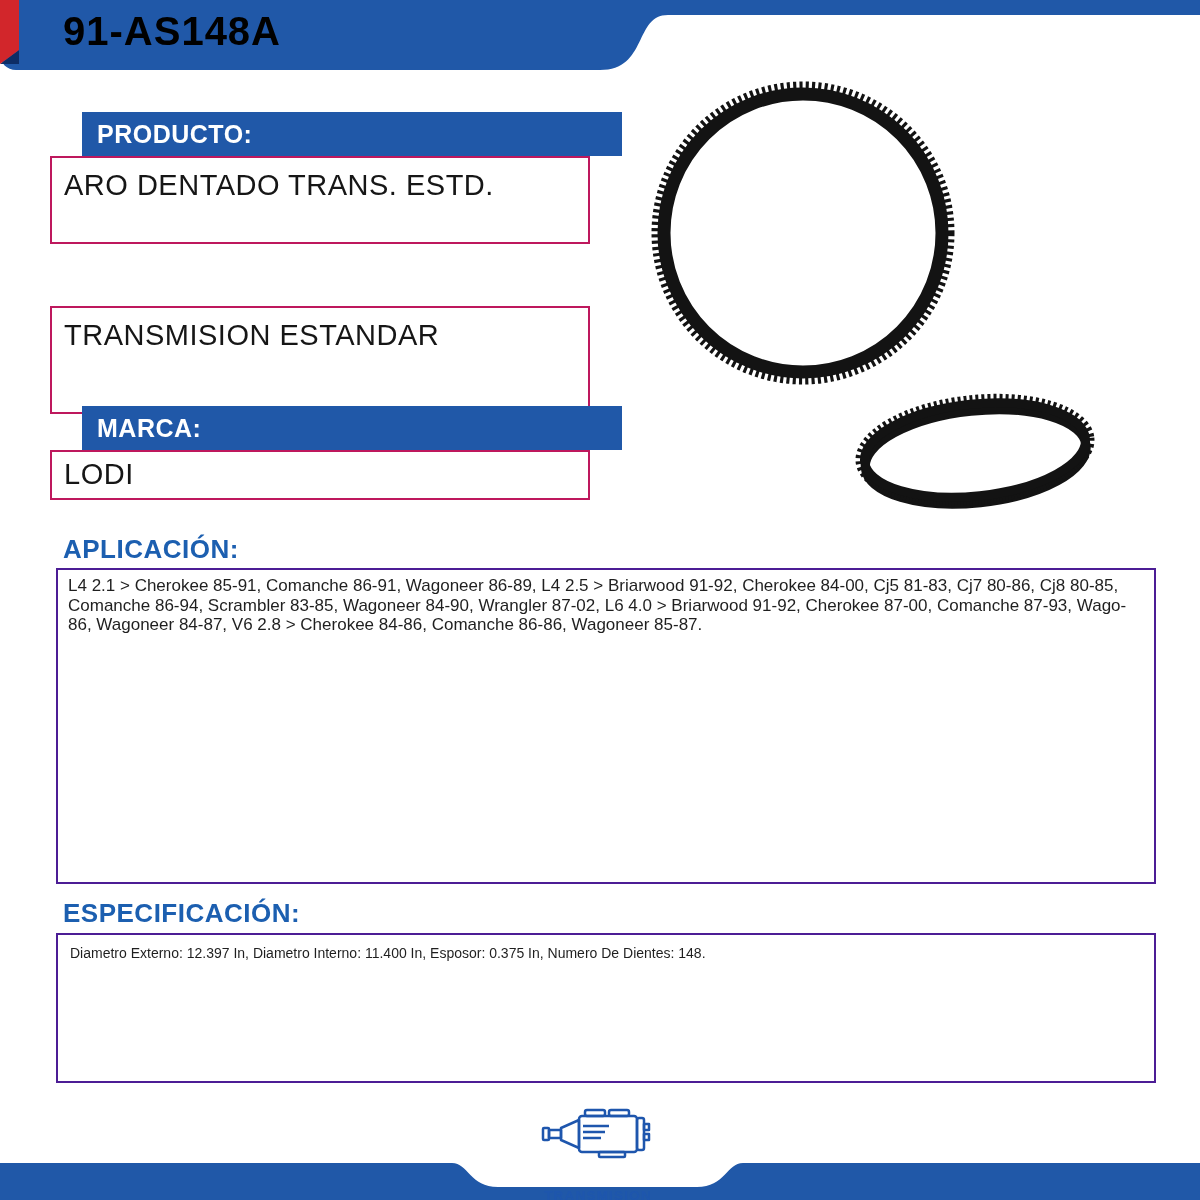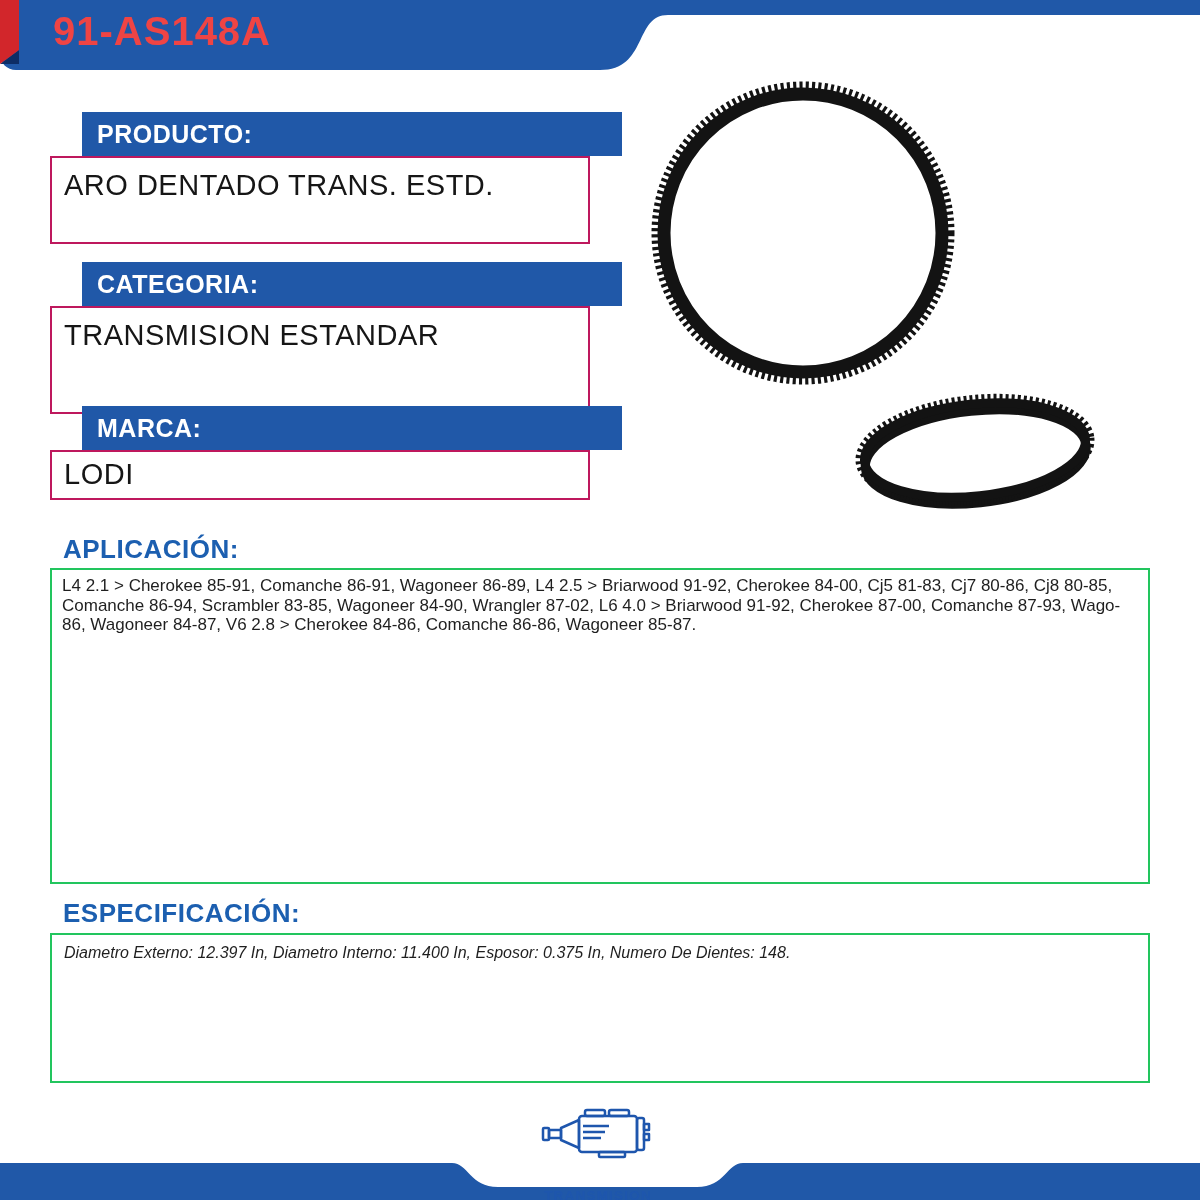--- a/index.html
+++ b/index.html
@@ -1,36 +1,36 @@
 <!DOCTYPE html>
 <html><head>
 <meta charset="utf-8">
 <style>
   html,body{margin:0;padding:0;background:#ffffff;}
   #page{position:relative;width:1200px;height:1200px;background:#ffffff;overflow:hidden;
         font-family:"Liberation Sans",sans-serif;}
   .abs{position:absolute;}
 
   
-  #part-number{left:53px;top:9px;font-size:40px;font-weight:800;color:#ef4444;letter-spacing:1px;}
+  #part-number{left:63px;top:9px;font-size:40px;font-weight:800;color:#000000;letter-spacing:1px;}
 
   
   .field-bar{left:50px;width:540px;height:44px;background:#2058a8;color:#ffffff;
              font-size:25px;font-weight:800;line-height:44px;padding-left:15px;
              letter-spacing:.5px;box-sizing:border-box;margin-left:32px;}
   .field-box{left:50px;width:540px;background:#ffffff;border:2px solid #be185d;
              box-sizing:border-box;font-size:29px;color:#161616;letter-spacing:.5px;
              padding:11px 12px;}
 
   
   .sec-heading{left:63px;font-size:26px;font-weight:700;color:#1c5fb0;letter-spacing:.5px;}
-  .sec-box{left:50px;width:1100px;background:#ffffff;border:2px solid #22c55e;
+  .sec-box{left:56px;width:1100px;background:#ffffff;border:2px solid #4c1d95;
            box-sizing:border-box;color:#1f1f1f;}
   .app-line{white-space:nowrap;font-size:17px;line-height:19.5px;}
-  #spec-text{font-size:16px;line-height:20px;font-style:italic;}
+  #spec-text{font-size:14px;line-height:20px;}
 
   
   #footer-label{left:452px;width:292px;top:1164px;text-align:center;font-size:13.5px;
                 font-weight:700;color:#1e56ad;letter-spacing:1.2px;margin-top:24px;}
   svg{display:block;overflow:visible;}
 </style>
 </head>
 <body>
 
 <div id="page">
@@ -38,21 +38,20 @@
   <svg class="abs" style="left:0;top:0" width="1200" height="72">
     <path d="M0,0 H1200 V15 H668 C634,15 648,70 600,70 H16 C7,70 0,63 0,54 Z" fill="#2058a8"></path>
     <path d="M0,64 L19,50 L19,64 Z" fill="#0d2d66"></path>
     <path d="M0,0 H19 V50 L0,64 Z" fill="#d2262b"></path>
   </svg>
   <div class="abs" id="part-number">91-AS148A</div>
 
   <div class="abs field-bar" style="top:112px">PRODUCTO:</div>
   <div class="abs field-box" style="top:156px;height:88px">ARO DENTADO TRANS. ESTD.</div>
 
-  <div class="abs field-bar" style="top:262px">CATEGORIA:</div>
   <div class="abs field-box" style="top:306px;height:108px">TRANSMISION ESTANDAR</div>
 
   <div class="abs field-bar" style="top:406px">MARCA:</div>
   <div class="abs field-box" style="top:450px;height:50px;padding:6px 12px">LODI</div>
 
   <svg class="abs" style="left:648px;top:78px" width="310" height="310">
     <circle cx="155" cy="155" r="146" fill="none" stroke="#131313" stroke-width="11" stroke-dasharray="3.1 3.12"></circle>
     <circle cx="155" cy="155" r="139" fill="none" stroke="#131313" stroke-width="13"></circle>
   </svg>
 

